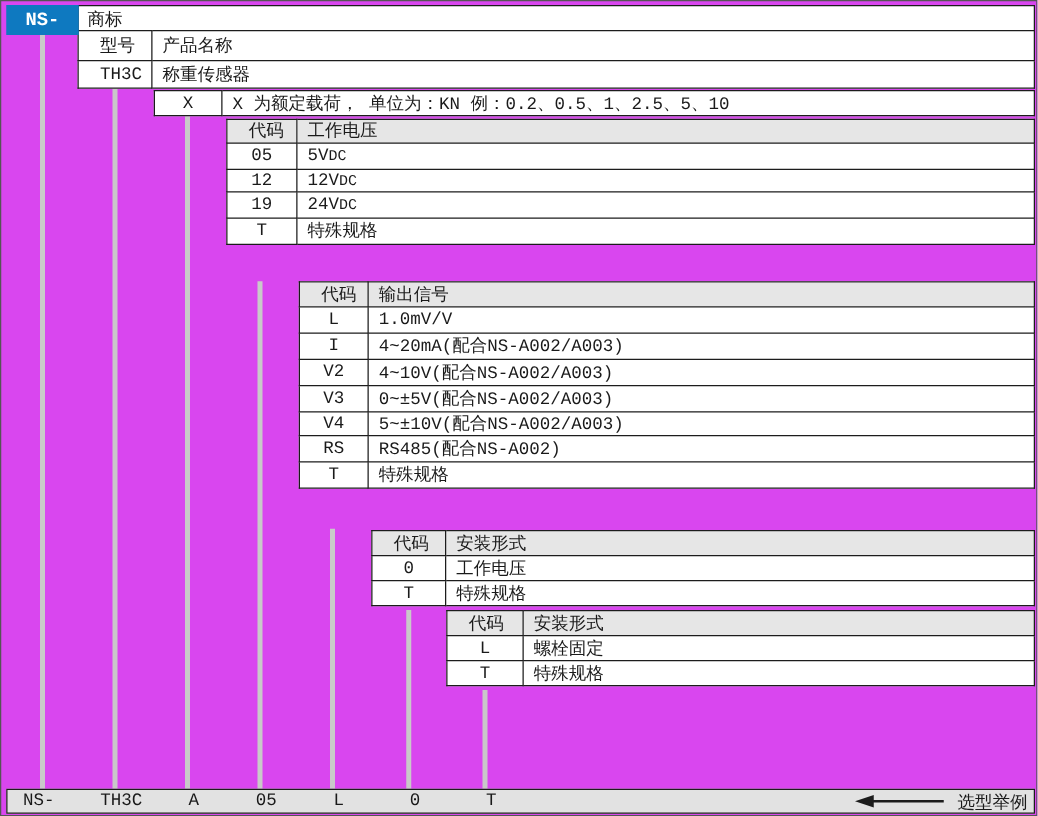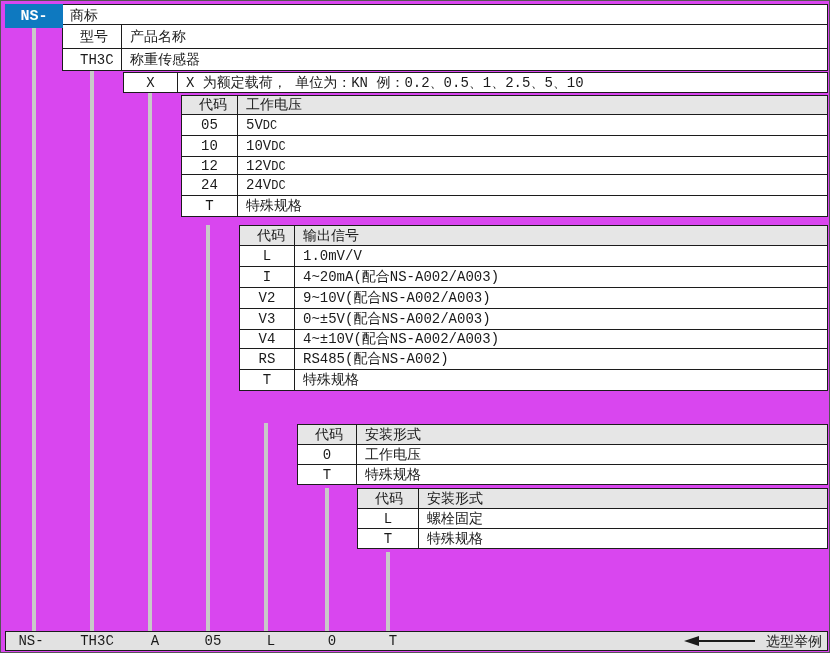--- a/index.html
+++ b/index.html
@@ -108,30 +108,26 @@
       </colgroup>
     <tbody>
         <tr class="head" style="height:18px">
       <td class="code">代码</td>
       <td>工作电压</td>
     </tr>
     <tr style="height:21px">
       <td class="code">05</td>
       <td><span>5V</span><span class="dc">DC</span></td>
     </tr>
-    <tr style="height:21px">
-      <td class="code">10</td>
-      <td><span>10V</span><span class="dc">DC</span></td>
-    </tr>
     <tr style="height:18px">
       <td class="code">12</td>
       <td><span>12V</span><span class="dc">DC</span></td>
     </tr>
     <tr style="height:21px">
-      <td class="code">24</td>
+      <td class="code">19</td>
       <td><span>24V</span><span class="dc">DC</span></td>
     </tr>
     <tr style="height:21px">
       <td class="code">T</td>
       <td><span>特殊规格</span><span class="dc"></span></td>
     </tr>
   </tbody>
     </table>
 
   <table class="t" style="left:238px; top:224px; width:589px;">
@@ -147,29 +143,29 @@
     <tr style="height:21px">
       <td class="code">L</td>
       <td>1.0mV/V</td>
     </tr>
     <tr style="height:21px">
       <td class="code">I</td>
       <td>4~20mA(配合NS-A002/A003)</td>
     </tr>
     <tr style="height:21px">
       <td class="code">V2</td>
-      <td>9~10V(配合NS-A002/A003)</td>
+      <td>4~10V(配合NS-A002/A003)</td>
     </tr>
     <tr style="height:21px">
       <td class="code">V3</td>
       <td>0~±5V(配合NS-A002/A003)</td>
     </tr>
     <tr style="height:14px">
       <td class="code">V4</td>
-      <td>4~±10V(配合NS-A002/A003)</td>
+      <td>5~±10V(配合NS-A002/A003)</td>
     </tr>
     <tr style="height:21px">
       <td class="code">RS</td>
       <td>RS485(配合NS-A002)</td>
     </tr>
     <tr style="height:21px">
       <td class="code">T</td>
       <td>特殊规格</td>
     </tr>
   </tbody>

